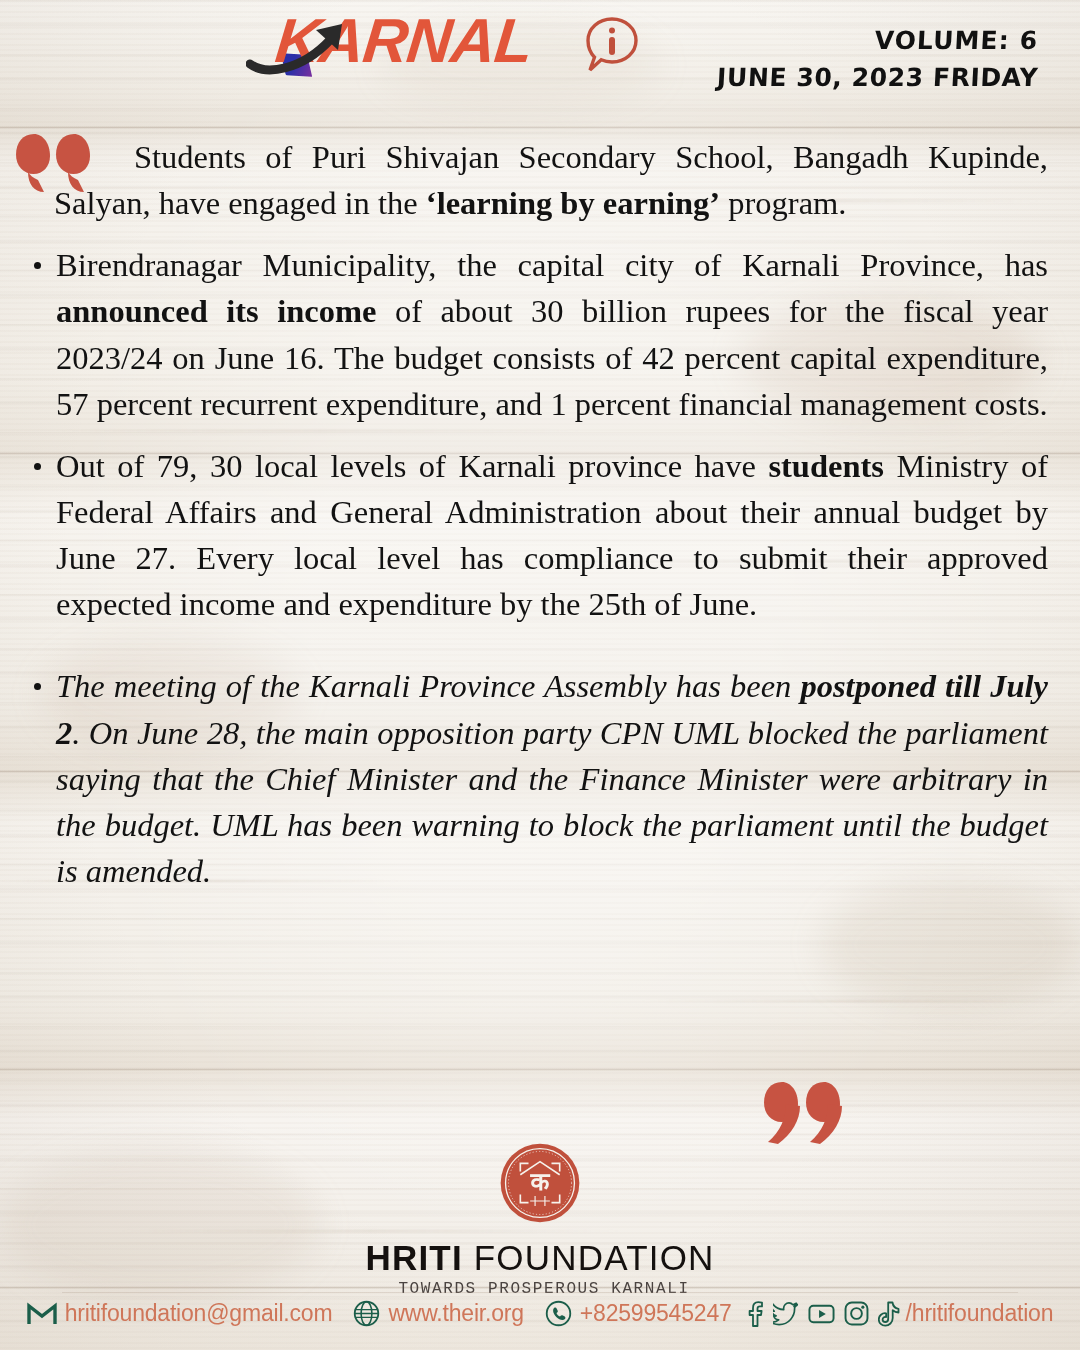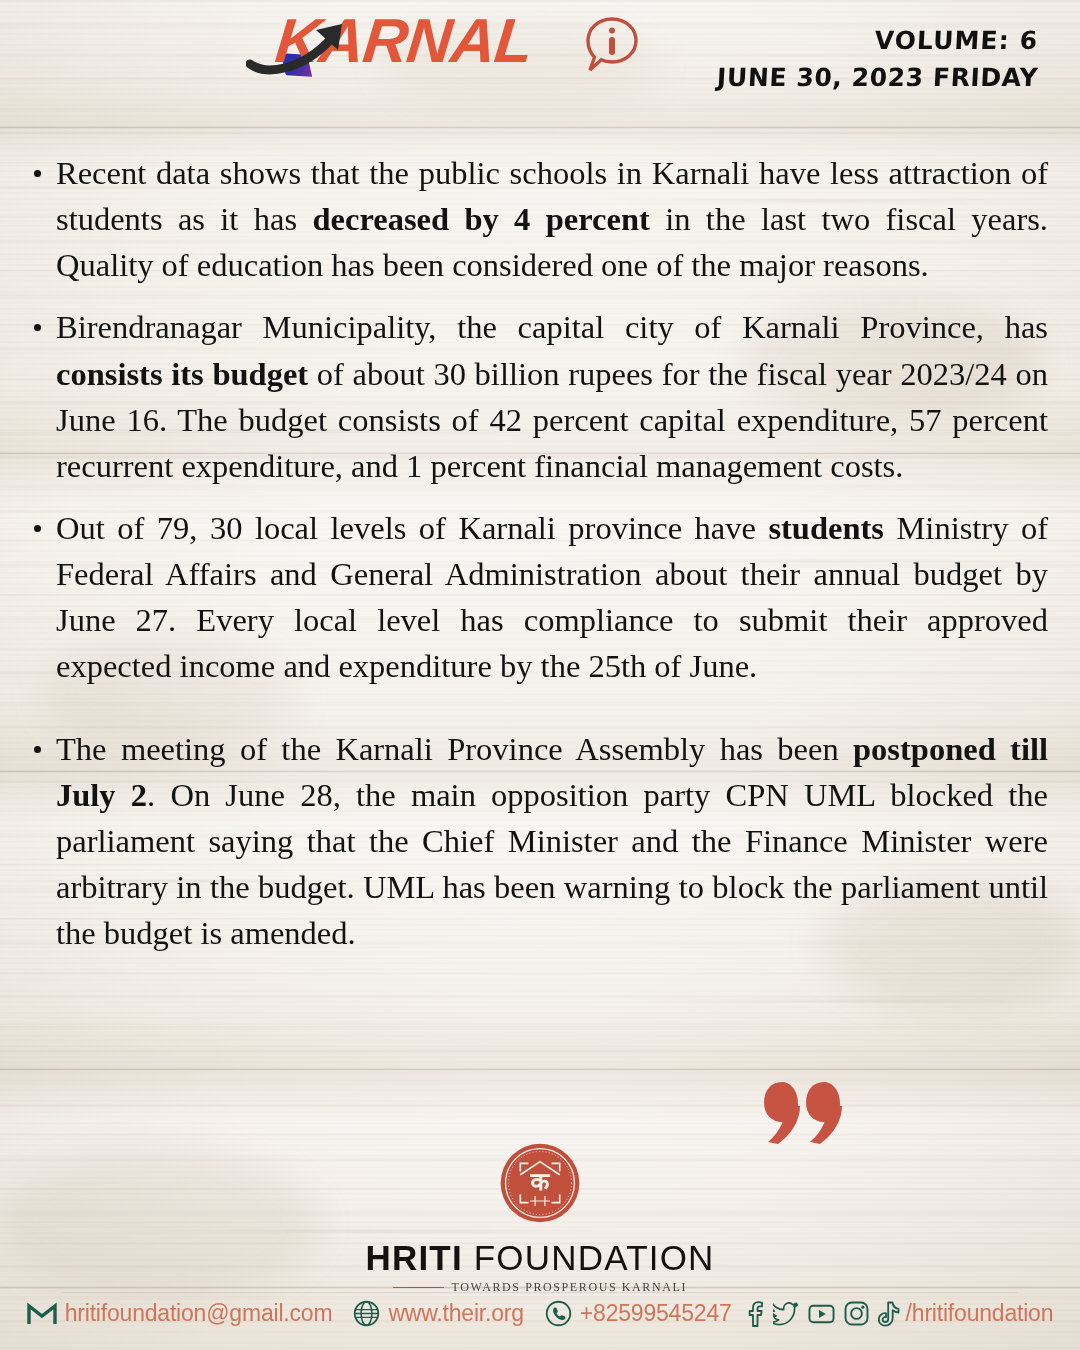--- a/index.html
+++ b/index.html
@@ -253,21 +253,21 @@
     content: "";
     position: absolute;
     left: 18px;
     top: 20px;
     width: 7px;
     height: 7px;
     border-radius: 50%;
     background: #121212;
   }
   ul.points > li b { font-weight: 700; }
-  ul.points > li.spaced { margin-top: 36px; }
+  ul.points > li.spaced { margin-top: 36px; font-style: italic; }
 
   .quote-close {
     position: absolute;
     left: 762px;
     top: 1078px;
     width: 82px;
     height: 66px;
     z-index: 2;
   }
 
@@ -301,22 +301,22 @@
     gap: 8px;
     width: 294px;
     margin: 5px auto 0;
   }
   .brand-rule {
     flex: 1;
     height: 1.5px;
     background: #c0543f;
   }
   .brand-tag {
-    font-family: Liberation Serif, serif;
-    font-size: 12px;
+    font-family: Liberation Mono, monospace;
+    font-size: 16px;
     letter-spacing: 1.6px;
     color: #4a4340;
     white-space: nowrap;
     text-align: right;
   }
 
   
   .contact-bar {
     position: absolute;
     left: 0; right: 0;
@@ -396,24 +396,34 @@
       </div>
 
       <div class="issue-meta">
         <div class="issue-volume">VOLUME: 6</div>
         <div class="issue-date">JUNE 30, 2023 FRIDAY</div>
       </div>
     </div>
 
     <div class="article">
 
+      <div class="lead-wrap">
+        <svg class="quote-open" viewBox="0 0 76 62">
+          <g fill="#c75342">
+            <path d="M18 2 C7 2 0 10.5 0 22.5 C0 34 7.5 42 17.5 42 C27 42 34 34.5 34 24 C34 11.5 27 2 18 2 Z"></path>
+            <path d="M12 40 C12 52 18 60 28 60 L22 48 C17 46 14 43 12 40 Z"></path>
+            <path d="M58 2 C47 2 40 10.5 40 22.5 C40 34 47.5 42 57.5 42 C67 42 74 34.5 74 24 C74 11.5 67 2 58 2 Z"></path>
+            <path d="M52 40 C52 52 58 60 68 60 L62 48 C57 46 54 43 52 40 Z"></path>
+          </g>
+        </svg>
+        <p class="lead-text"><span>Students of Puri Shivajan Secondary School, Bangadh Kupinde, Salyan, have engaged in the </span><b>‘learning by earning’</b><span> program.</span></p>
+      </div>
 
       <ul class="points">
-        <li><span>Recent data shows that the public schools in Karnali have less attraction of students as it has </span><b>decreased by 4 percent</b><span> in the last two fiscal years. Quality of education has been considered one of the major reasons.</span></li>
-        <li><span>Birendranagar Municipality, the capital city of Karnali Province, has </span><b>consists its budget</b><span> of about 30 billion rupees for the fiscal year 2023/24 on June 16. The budget consists of 42 percent capital expenditure, 57 percent recurrent expenditure, and 1 percent financial management costs.</span></li>
+        <li><span>Birendranagar Municipality, the capital city of Karnali Province, has </span><b>announced its income</b><span> of about 30 billion rupees for the fiscal year 2023/24 on June 16. The budget consists of 42 percent capital expenditure, 57 percent recurrent expenditure, and 1 percent financial management costs.</span></li>
         <li><span>Out of 79, 30 local levels of Karnali province have </span><b>students</b><span> Ministry of Federal Affairs and General Administration about their annual budget by June 27. Every local level has compliance to submit their approved expected income and expenditure by the 25th of June.</span></li>
         <li class="spaced"><span>The meeting of the Karnali Province Assembly has been </span><b>postponed till July 2</b><span>. On June 28, the main opposition party CPN UML blocked the parliament saying that the Chief Minister and the Finance Minister were arbitrary in the budget. UML has been warning to block the parliament until the budget is amended.</span></li>
       </ul>
     </div>
 
     <svg class="quote-close" viewBox="0 0 82 66">
       <g fill="#c75342">
         <path d="M20 4 C9 4 2 12.5 2 24.5 C2 36 9.5 44 19.5 44 C29 44 36 36.5 36 26 C36 13.5 29 4 20 4 Z"></path>
         <path d="M24 26 C24 40 18 54 6 64 L16 66 C30 56 38 42 38 28 Z"></path>
         <path d="M62 4 C51 4 44 12.5 44 24.5 C44 36 51.5 44 61.5 44 C71 44 78 36.5 78 26 C78 13.5 71 4 62 4 Z"></path>

